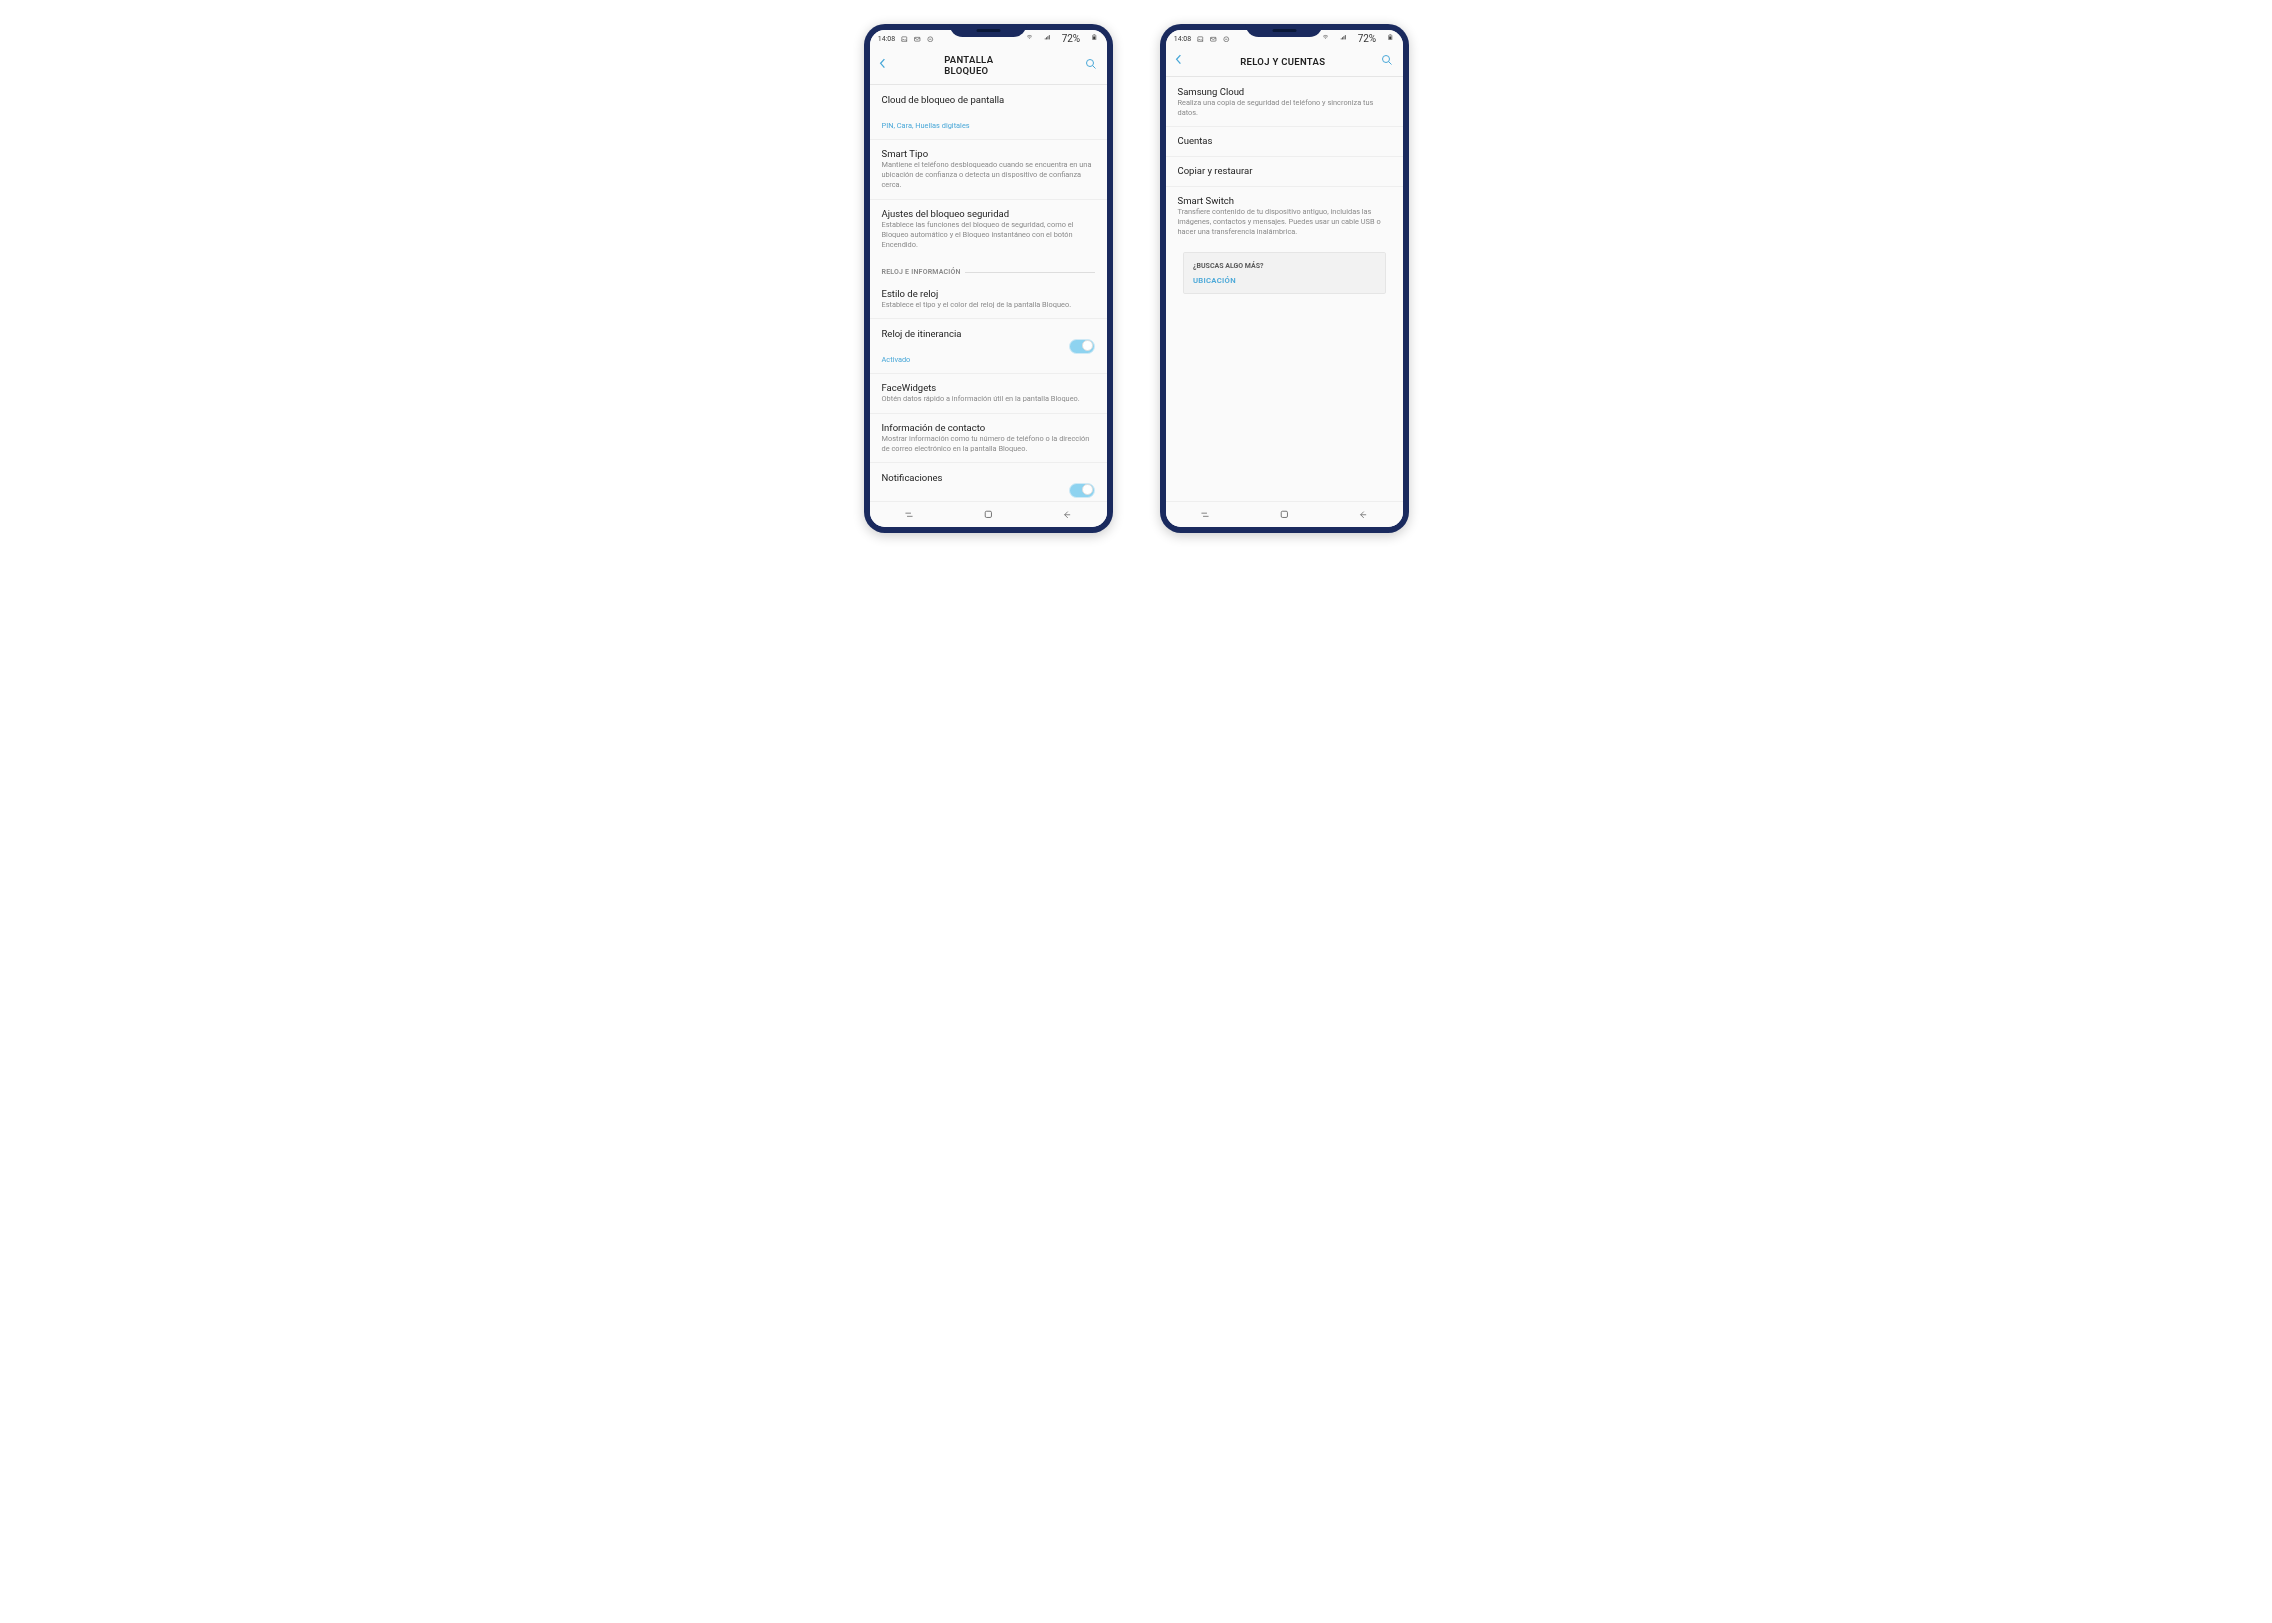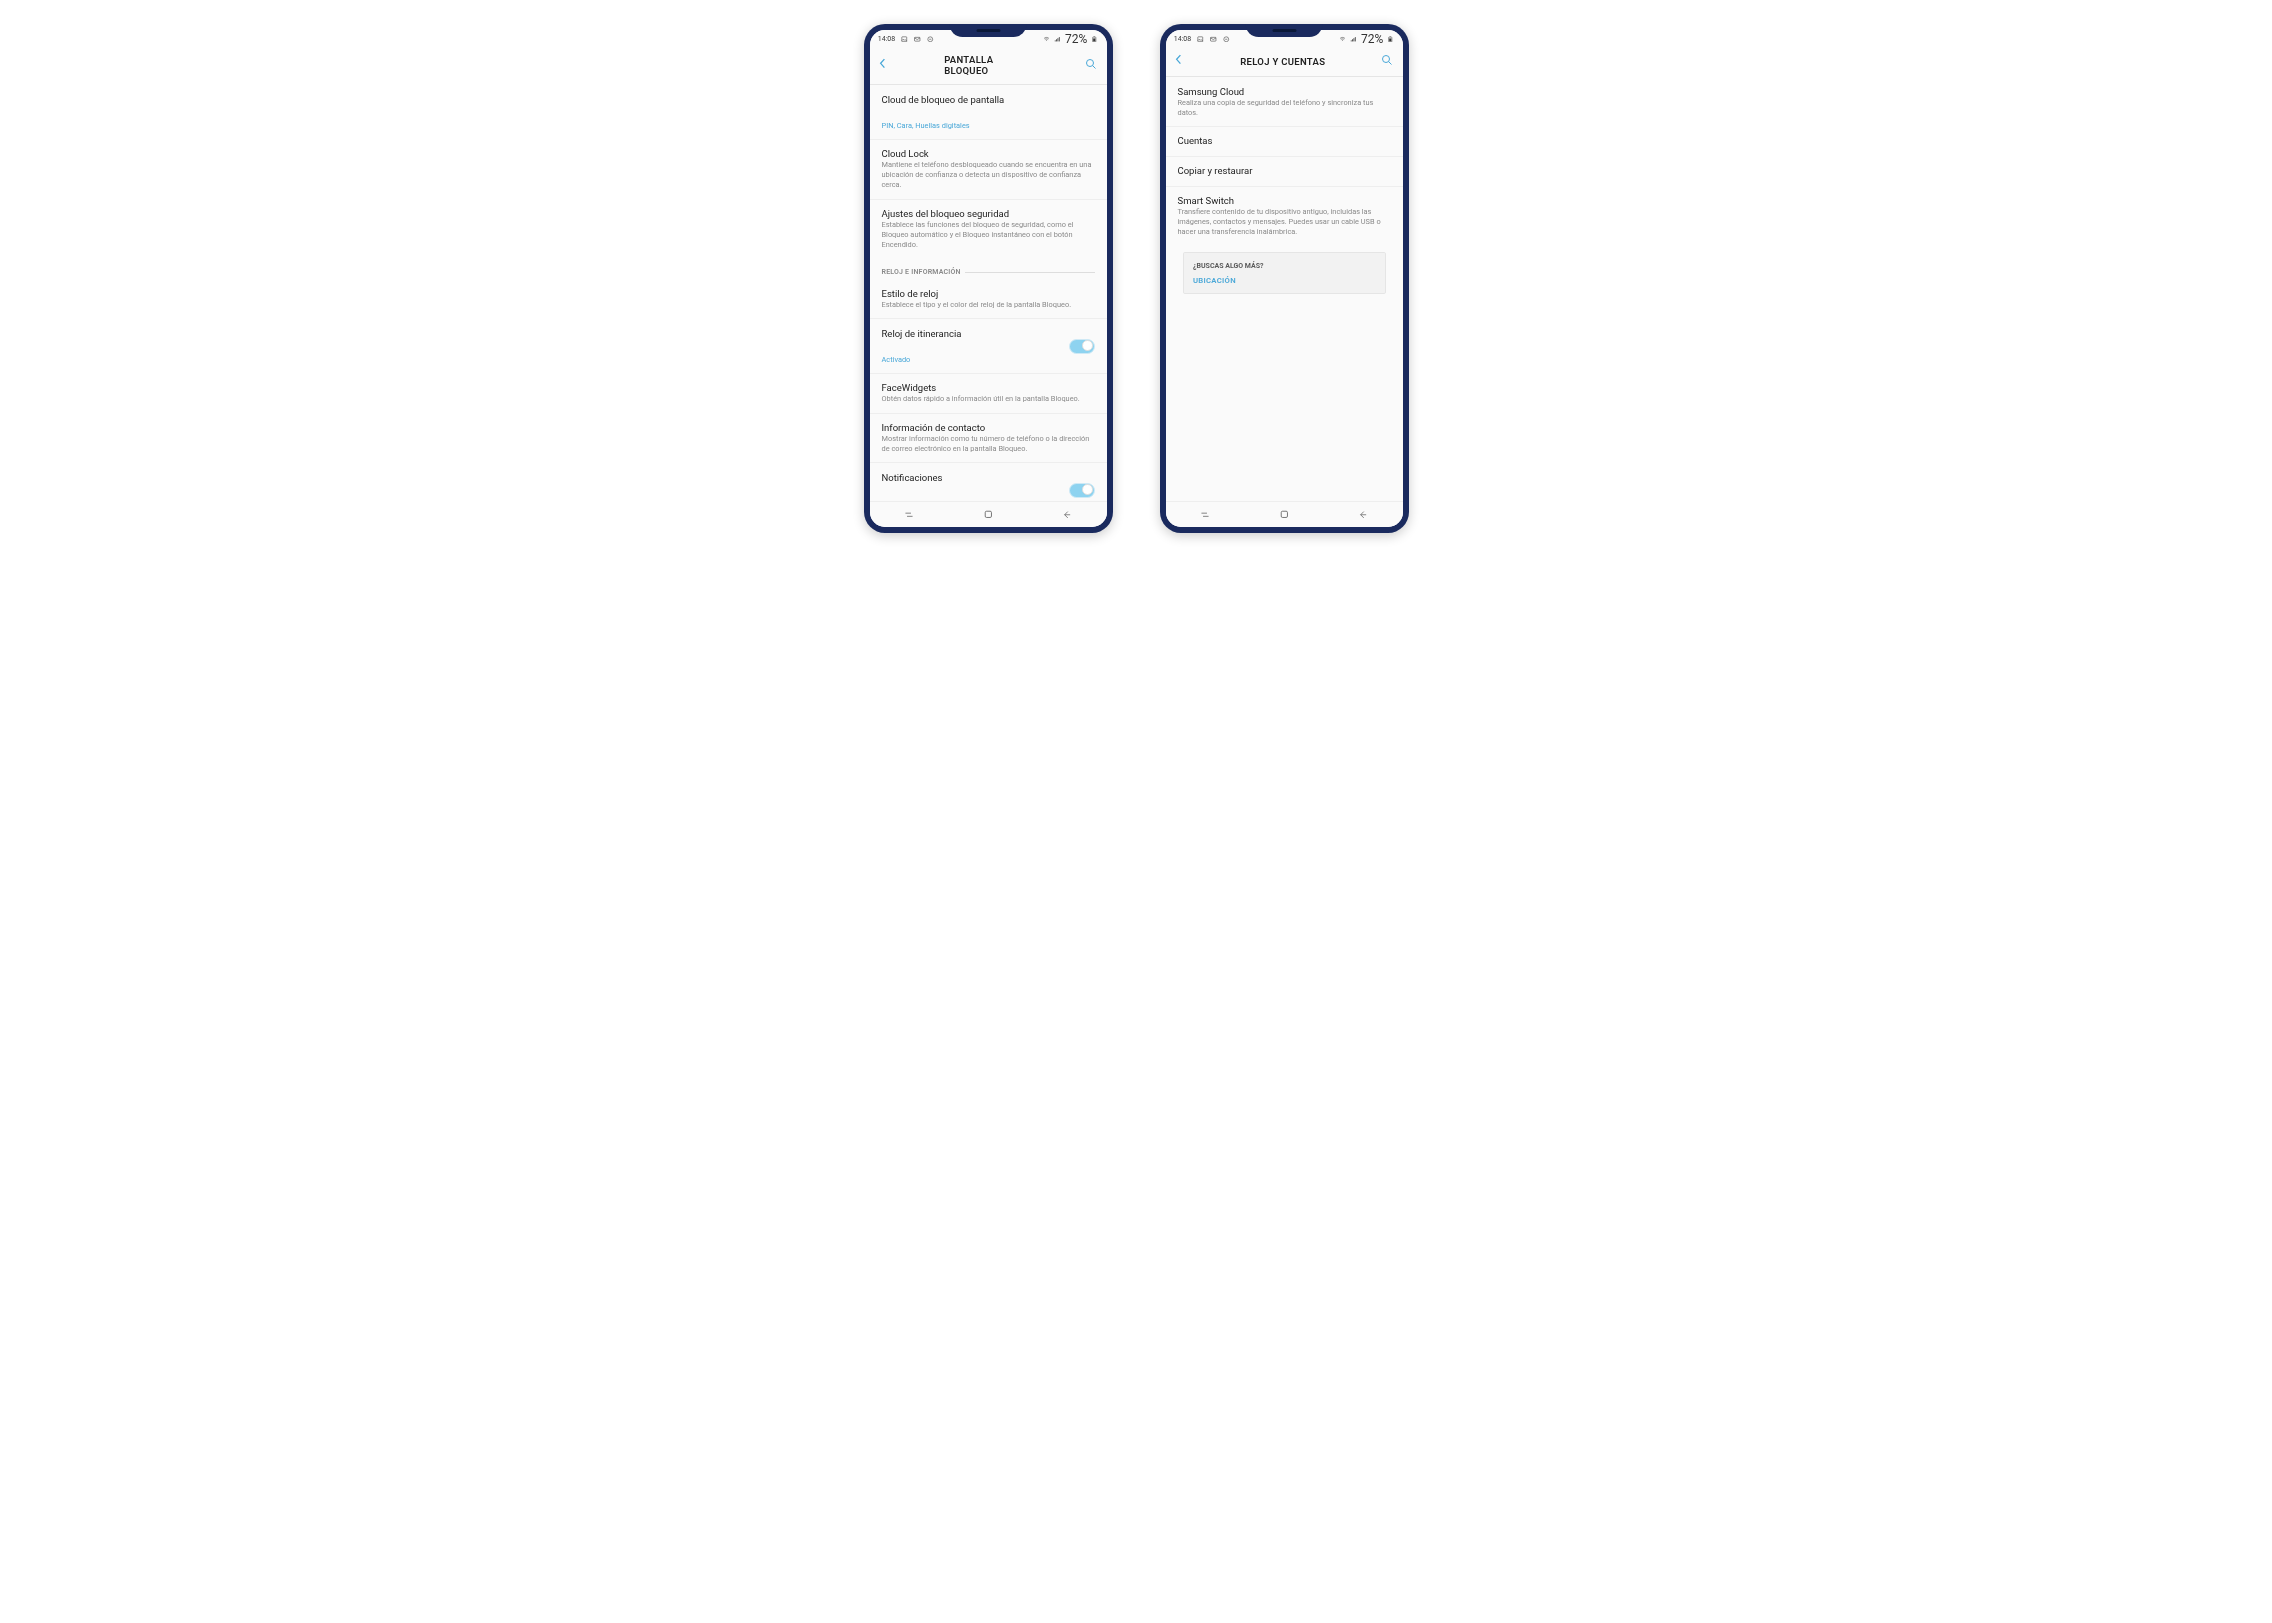--- a/index.html
+++ b/index.html
@@ -62,23 +62,23 @@
     color: #333;
     background:#fafafa;
   }
   .status-left {
     display: flex;
     align-items: center;
     gap: 6px;
   }
   .status-right {
     display: flex;
-    align-items: center;
-    gap: 4px;
-    font-size: 12px;
+    align-items: flex-start;
+    gap: 11px;
+    font-size: 10px;
   }
   .status-ic { width:7px; height:7px; display:inline-flex; align-items:center; justify-content:center;}
   .header {
     display: flex;
     align-items: center;
     padding: 8.3px 9.5px;
     border-bottom: 0.6px solid #e5e5e5;
     background:#fafafa;
     gap:48px;
   }
@@ -265,21 +265,21 @@
 
     <div class="content">
       <div class="list-item">
         <div class="list-item-body">
           <div class="item-title">Cloud de bloqueo de pantalla</div>
           <div class="item-sub accent">PIN, Cara, Huellas digitales</div>
         </div>
       </div>
       <div class="list-item">
         <div class="list-item-body">
-          <div class="item-title">Cloud Lock</div>
+          <div class="item-title">Smart Tipo</div>
           <div class="item-sub">Mantiene el teléfono desbloqueado cuando se encuentra en una ubicación de confianza o detecta un dispositivo de confianza cerca.</div>
         </div>
       </div>
       <div class="list-item no-border">
         <div class="list-item-body">
           <div class="item-title">Ajustes del bloqueo seguridad</div>
           <div class="item-sub">Establece las funciones del bloqueo de seguridad, como el Bloqueo automático y el Bloqueo instantáneo con el botón Encendido.</div>
         </div>
       </div>
 

